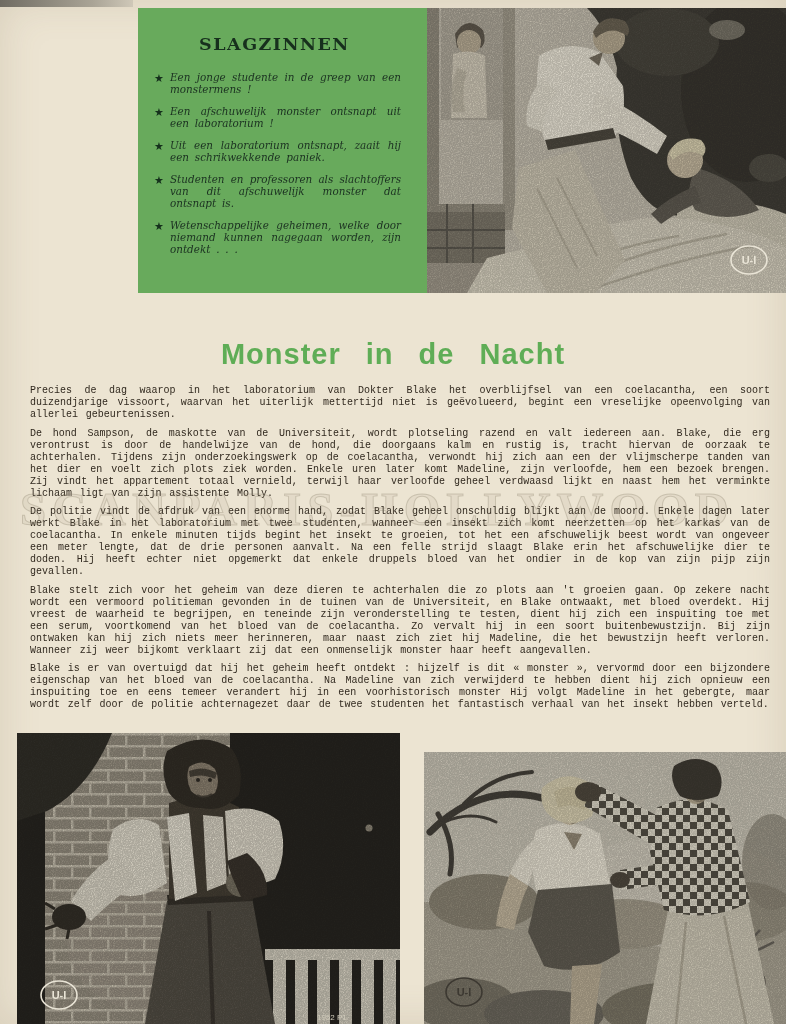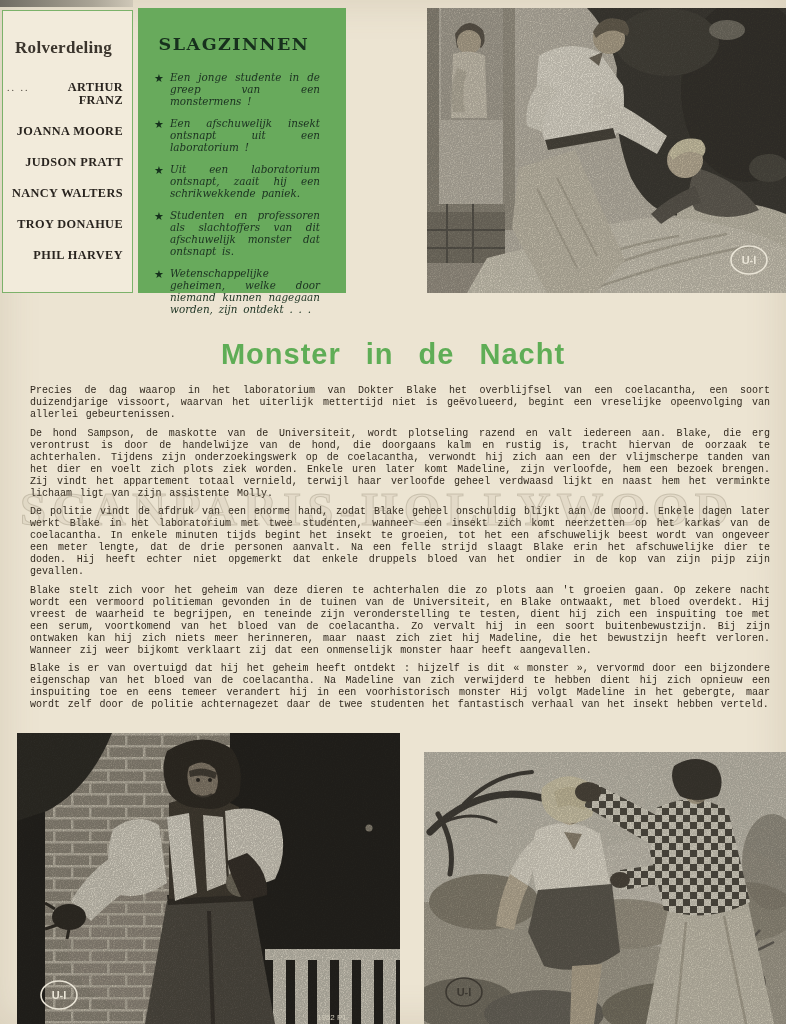--- a/index.html
+++ b/index.html
@@ -14,21 +14,21 @@
   
   .cast-box{position:absolute;left:2px;top:10px;width:131px;height:283px;
     box-sizing:border-box;border:1px solid #7cb26a;background:#f2ebdb;}
   .cast-box h2{margin:27px 0 0 12px;font-size:17px;font-weight:bold;
     color:#3b352d;letter-spacing:.3px;}
   .cast-box ul{list-style:none;margin:23px 0 0;padding:0 9px 0 4px;text-align:right;}
   .cast-box li{font-weight:bold;font-size:12.3px;line-height:13px;
     letter-spacing:.4px;color:#29241f;margin-bottom:18px;}
   .leader{float:left;font-weight:normal;font-size:10px;letter-spacing:2px;color:#4a443b;}
   
-  .tagline-box{position:absolute;left:138px;top:8px;width:208px;height:285px;
+  .tagline-box{position:absolute;left:138px;top:8px;width:289px;height:285px;
     box-sizing:border-box;background:#68aa5c;padding:14px 26px 0 10px;}
   .tagline-box h2{margin:12px 0 17px;text-align:center;font-size:17.5px;
     font-weight:bold;letter-spacing:1.5px;color:#17301d;
     font-family:"DejaVu Serif",serif;}
   .tagline-box ul{list-style:none;margin:0;padding:0;}
   .tagline-box li{display:flex;margin-bottom:10px;}
   .star{flex:0 0 22px;text-align:center;font-size:11px;color:#15301c;
     padding-top:1px;font-family:"DejaVu Sans",sans-serif;}
   .tg-text{flex:1;font-style:italic;font-size:10.4px;line-height:12px;
     color:#1b3121;text-align:justify;word-spacing:2.5px;
@@ -53,42 +53,31 @@
   .photo-bl{left:17px;top:733px;width:383px;height:291px;}
   .photo-br{left:424px;top:752px;width:362px;height:272px;}
 </style>
 </head>
 <body>
 
 <div class="page">
 
   <div class="scan-edge"></div>
 
-  <aside class="cast-box">
-    <h2>Rolverdeling</h2>
-    <ul>
-      <li><span class="leader">.. ..</span><span>ARTHUR FRANZ</span></li>
-      <li>JOANNA MOORE</li>
-      <li>JUDSON PRATT</li>
-      <li>NANCY WALTERS</li>
-      <li>TROY DONAHUE</li>
-      <li>PHIL HARVEY</li>
-    </ul>
-  </aside>
 
   <section class="tagline-box">
     <h2>SLAGZINNEN</h2>
     <ul>
       <li>
           <span class="star">★</span>
           <span class="tg-text">Een jonge studente in de greep van een monstermens !</span>
         </li>
       <li>
           <span class="star">★</span>
-          <span class="tg-text">Een afschuwelijk insekt ontsnapt uit een laboratorium !</span>
+          <span class="tg-text">Een afschuwelijk monster ontsnapt uit een laboratorium !</span>
         </li>
       <li>
           <span class="star">★</span>
           <span class="tg-text">Uit een laboratorium ontsnapt, zaait hij een schrikwekkende paniek.</span>
         </li>
       <li>
           <span class="star">★</span>
           <span class="tg-text">Studenten en professoren als slachtoffers van dit afschuwelijk monster dat ontsnapt is.</span>
         </li>
       <li>

